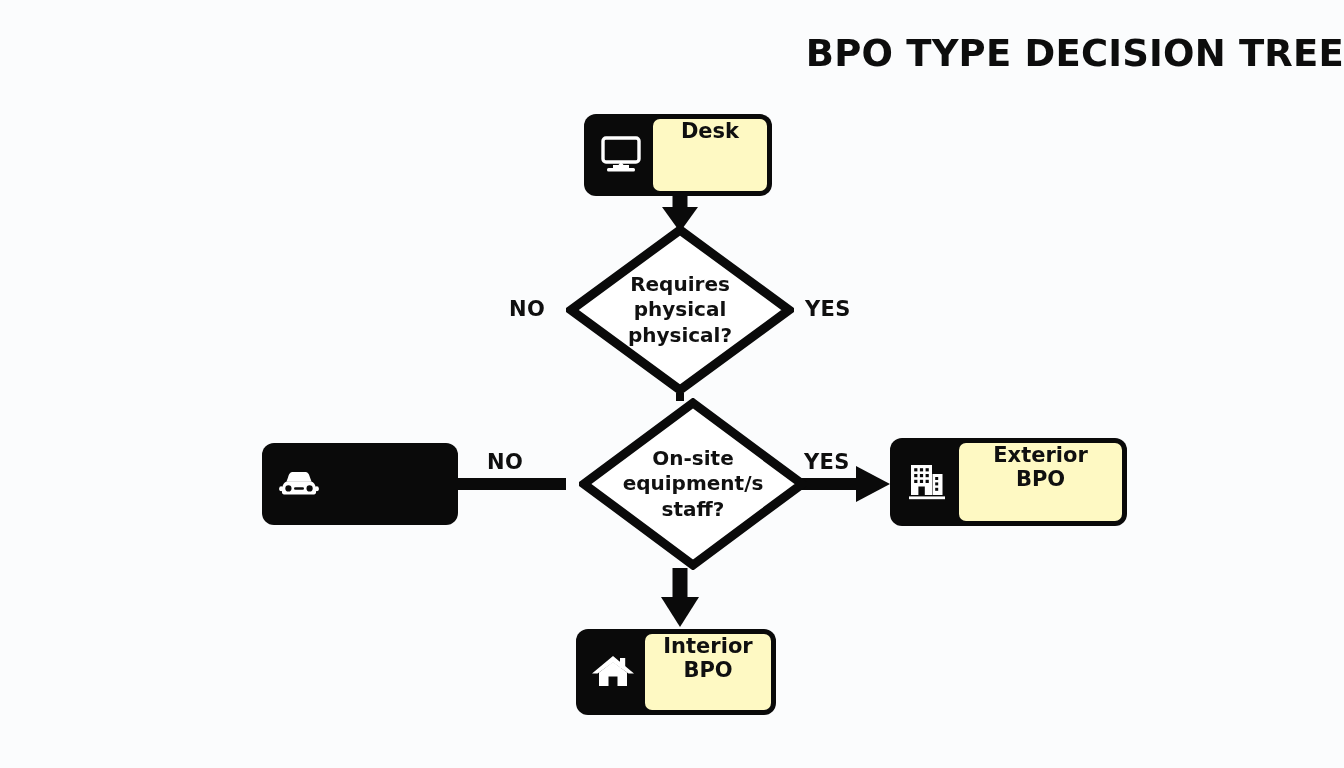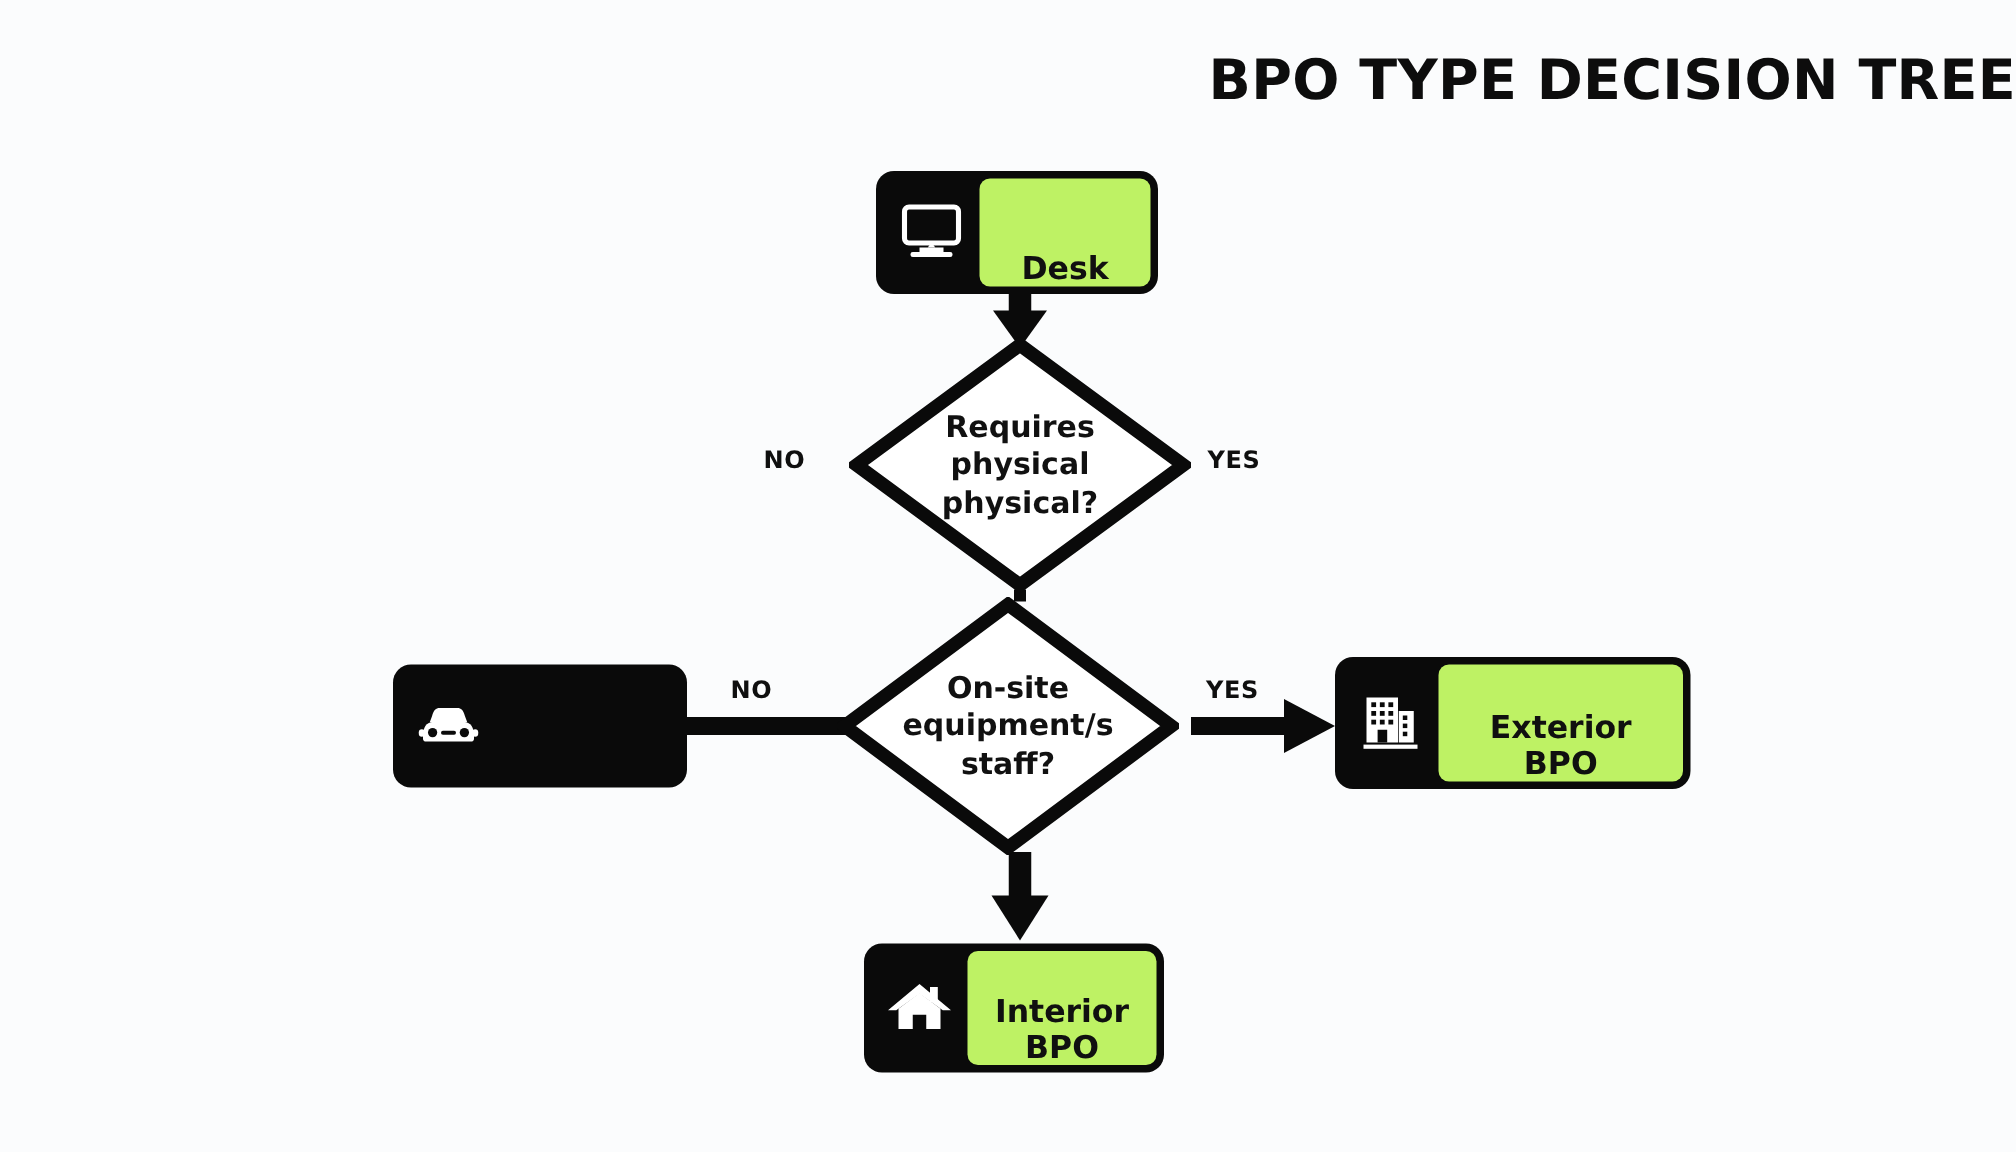--- a/index.html
+++ b/index.html
@@ -47,24 +47,24 @@
     z-index: 5;
   }
   .node .icon-pane {
     flex: 0 0 auto;
     display: flex;
     align-items: center;
     justify-content: center;
   }
   .node .label-pane {
     flex: 1 1 auto;
-    background: #bef264;
+    background: #fef9c3;
     border-radius: 7px;
     display: flex;
-    align-items: flex-end;
+    align-items: flex-start;
     justify-content: center;
     text-align: center;
     line-height: 1.15;
     font-size: 21px;
     font-weight: 600;
     color: #101010;
     padding: 0 8px;
   }
   .node .label-pane span { display: block; }
 
@@ -93,26 +93,26 @@
     align-items: center;
     justify-content: center;
     text-align: center;
     font-size: 20px;
     font-weight: 600;
     line-height: 1.26;
     color: #111;
     pointer-events: none;
   }
   #diamond-presence { left: 566px; top: 225px; width: 228px; height: 170px; }
-  #diamond-onsite   { left: 558px; top: 398px; width: 228px; height: 172px; }
+  #diamond-onsite   { left: 579px; top: 398px; width: 228px; height: 172px; }
 
   
   .edge-label {
     position: absolute;
-    font-size: 16px;
+    font-size: 21px;
     font-weight: 700;
     color: #0f0f0f;
     letter-spacing: 0.4px;
     z-index: 6;
   }
   #label-no-top    { left: 509px; top: 297px; }
   #label-yes-top   { left: 805px; top: 297px; }
   #label-no-mid    { left: 487px; top: 450px; }
   #label-yes-mid   { left: 804px; top: 450px; }
 

